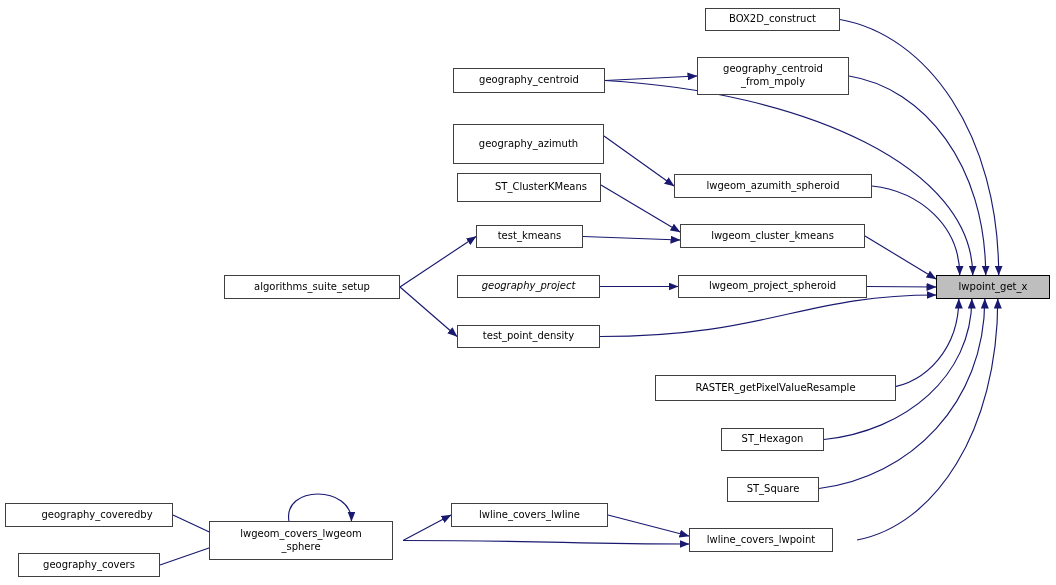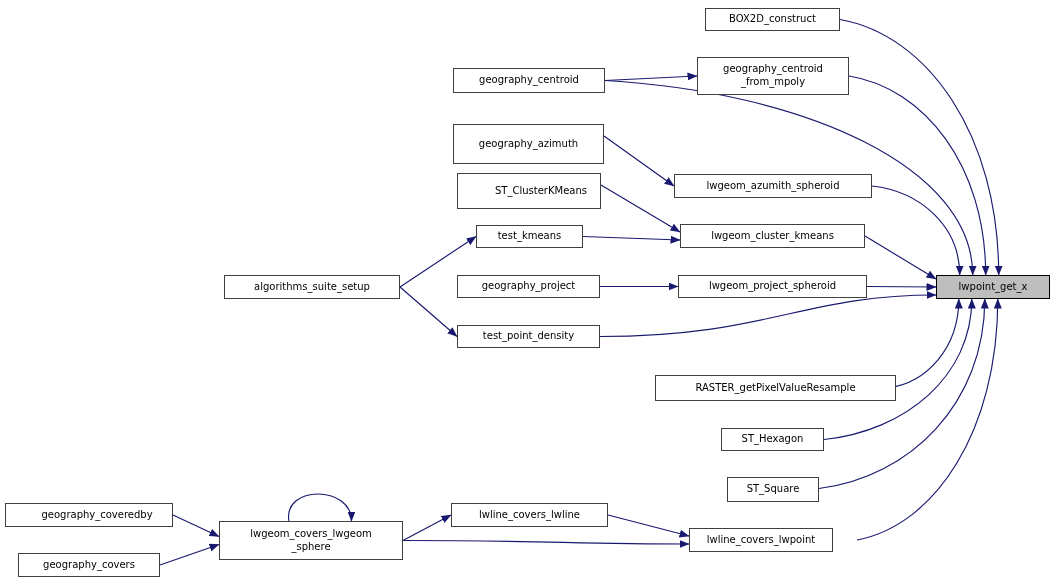--- a/index.html
+++ b/index.html
@@ -73,32 +73,32 @@
         <path d="M 608 515 L 689 536" fill="none" stroke="#191970" stroke-width="1.15" marker-end="url(#arrow)"></path>
         <path d="M 857 540 C 934.4399999999999 525.54, 997.8 431.55, 997.8 299" fill="none" stroke="#191970" stroke-width="1.15" marker-end="url(#arrow)"></path>
       </g>
   </svg>
   <div id="nodes">
       <div class="node" style="left: 705px; top: 8px; width: 135px; height: 23px;">BOX2D_construct</div>
       <div class="node" style="left: 453px; top: 68px; width: 152px; height: 25px;">geography_centroid</div>
       <div class="node" style="left: 697px; top: 57px; width: 152px; height: 38px;">geography_centroid
 _from_mpoly</div>
       <div class="node" style="left: 453px; top: 124px; width: 151px; height: 40px;">geography_azimuth</div>
-      <div class="node" style="left: 457px; top: 173px; width: 144px; height: 36px; padding-left: 24px;">ST_ClusterKMeans</div>
+      <div class="node" style="left: 457px; top: 173px; width: 144px; height: 29px; padding-left: 24px;">ST_ClusterKMeans</div>
       <div class="node" style="left: 674px; top: 174px; width: 198px; height: 24px;">lwgeom_azumith_spheroid</div>
       <div class="node" style="left: 476px; top: 225px; width: 107px; height: 23px;">test_kmeans</div>
       <div class="node" style="left: 680px; top: 224px; width: 185px; height: 24px;">lwgeom_cluster_kmeans</div>
       <div class="node" style="left: 224px; top: 275px; width: 176px; height: 24px;">algorithms_suite_setup</div>
-      <div class="node" style="left: 457px; top: 275px; width: 143px; height: 23px;">geography_project</div>
+      <div class="node" style="left: 457px; top: 275px; width: 143px; height: 23px; font-style: italic;">geography_project</div>
       <div class="node" style="left: 678px; top: 275px; width: 189px; height: 23px;">lwgeom_project_spheroid</div>
       <div class="node hl" style="left: 936px; top: 275px; width: 114px; height: 24px;">lwpoint_get_x</div>
       <div class="node" style="left: 457px; top: 325px; width: 143px; height: 23px;">test_point_density</div>
       <div class="node" style="left: 655px; top: 375px; width: 241px; height: 26px;">RASTER_getPixelValueResample</div>
       <div class="node" style="left: 721px; top: 428px; width: 103px; height: 23px;">ST_Hexagon</div>
       <div class="node" style="left: 727px; top: 477px; width: 92px; height: 25px;">ST_Square</div>
       <div class="node" style="left: 689px; top: 528px; width: 144px; height: 24px;">lwline_covers_lwpoint</div>
       <div class="node" style="left: 5px; top: 503px; width: 168px; height: 24px; padding-left: 16px;">geography_coveredby</div>
       <div class="node" style="left: 18px; top: 553px; width: 142px; height: 24px;">geography_covers</div>
-      <div class="node" style="left: 219px; top: 521px; width: 184px; height: 39px;">lwgeom_covers_lwgeom
+      <div class="node" style="left: 209px; top: 521px; width: 184px; height: 39px;">lwgeom_covers_lwgeom
 _sphere</div>
       <div class="node" style="left: 451px; top: 503px; width: 157px; height: 24px;">lwline_covers_lwline</div>
     </div>
 </div>
 
 </body></html>

